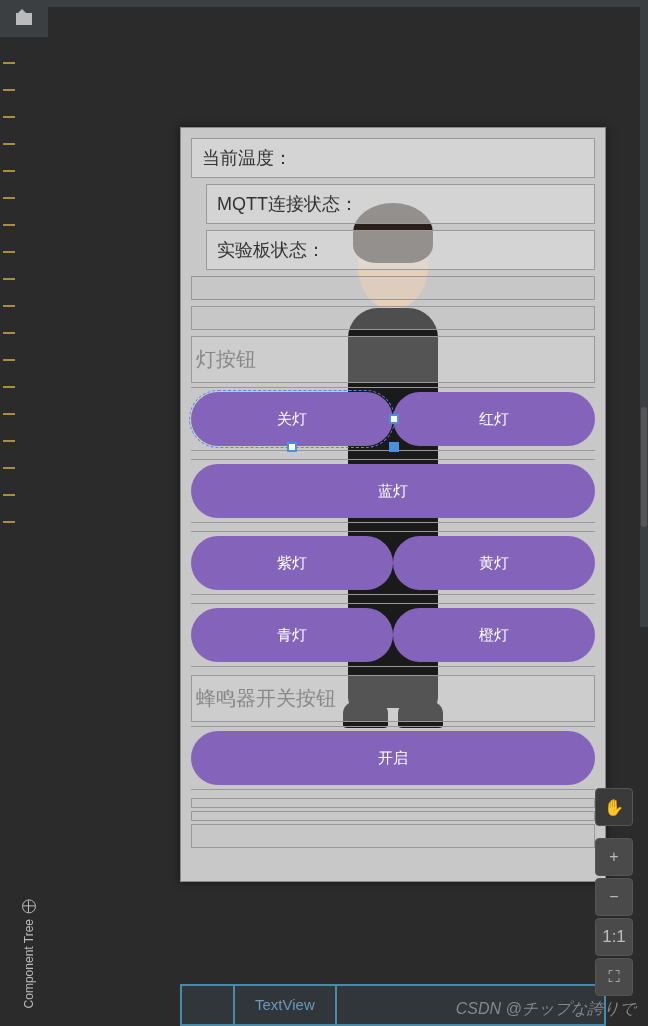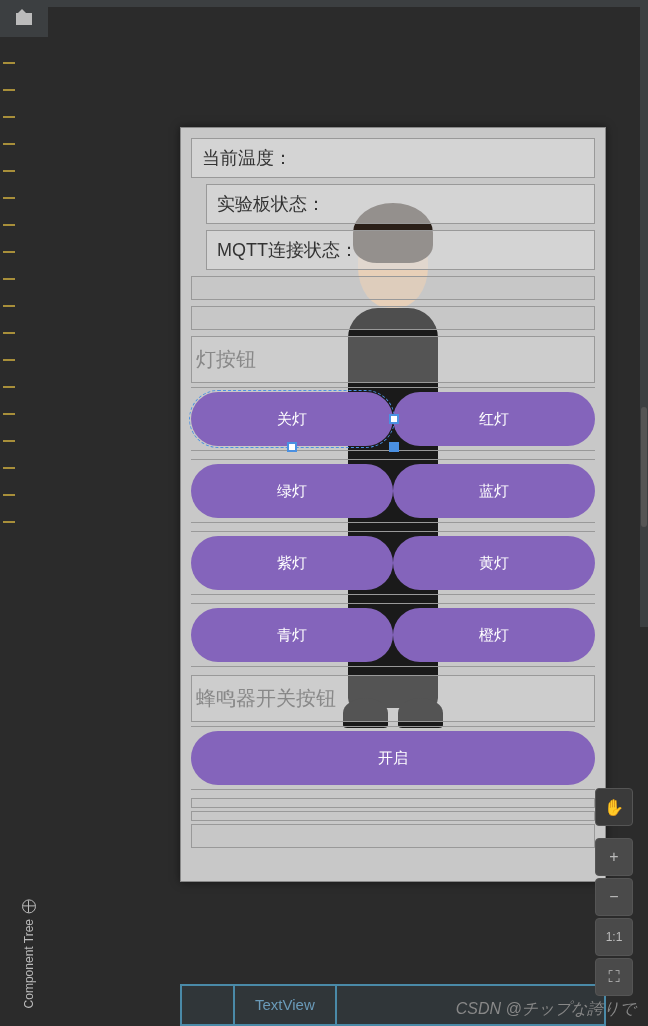--- a/index.html
+++ b/index.html
@@ -357,39 +357,38 @@
         </div>
       <div class="body-suit"></div>
       <div class="shoes">
           <div class="shoe"></div>
           <div class="shoe"></div>
         </div>
     </div>
 
     <div class="ui-overlay">
       <div class="status-box">当前温度：</div>
+      <div class="status-box indent">MQTT连接状态：</div>
       <div class="status-box indent">实验板状态：</div>
-      <div class="status-box indent">MQTT连接状态：</div>
       <div class="spacer-row"></div>
       <div class="spacer-row"></div>
 
       <div class="section-label">灯按钮</div>
 
       <div class="btn-row">
         <button class="btn selected">
           <span>关灯</span>
           <span class="sel-handle right"></span>
           <span class="sel-handle bottom"></span>
           <span class="sel-handle br"></span>
         </button>
         <button class="btn">红灯</button>
       </div>
 
       <div class="btn-row">
-        <button class="btn">绿灯</button>
         <button class="btn">蓝灯</button>
       </div>
 
       <div class="btn-row">
         <button class="btn">紫灯</button>
         <button class="btn">黄灯</button>
       </div>
 
       <div class="btn-row">
         <button class="btn">青灯</button>
@@ -424,21 +423,21 @@
 <div class="zoom-controls">
   <div class="zoom-btn pan">
     <span>✋</span>
   </div>
   <div class="zoom-btn">
     <span>+</span>
   </div>
   <div class="zoom-btn">
     <span>−</span>
   </div>
-  <div class="zoom-btn" style="font-size:12px;">1:1</div>
+  <div class="zoom-btn" style="font-size:17px;">1:1</div>
   <div class="zoom-btn">
     <span>⛶</span>
   </div>
 </div>
 
 <div class="component-tree">
   <span>Component Tree</span>
   <span class="globe-icon"></span>
 </div>
 

